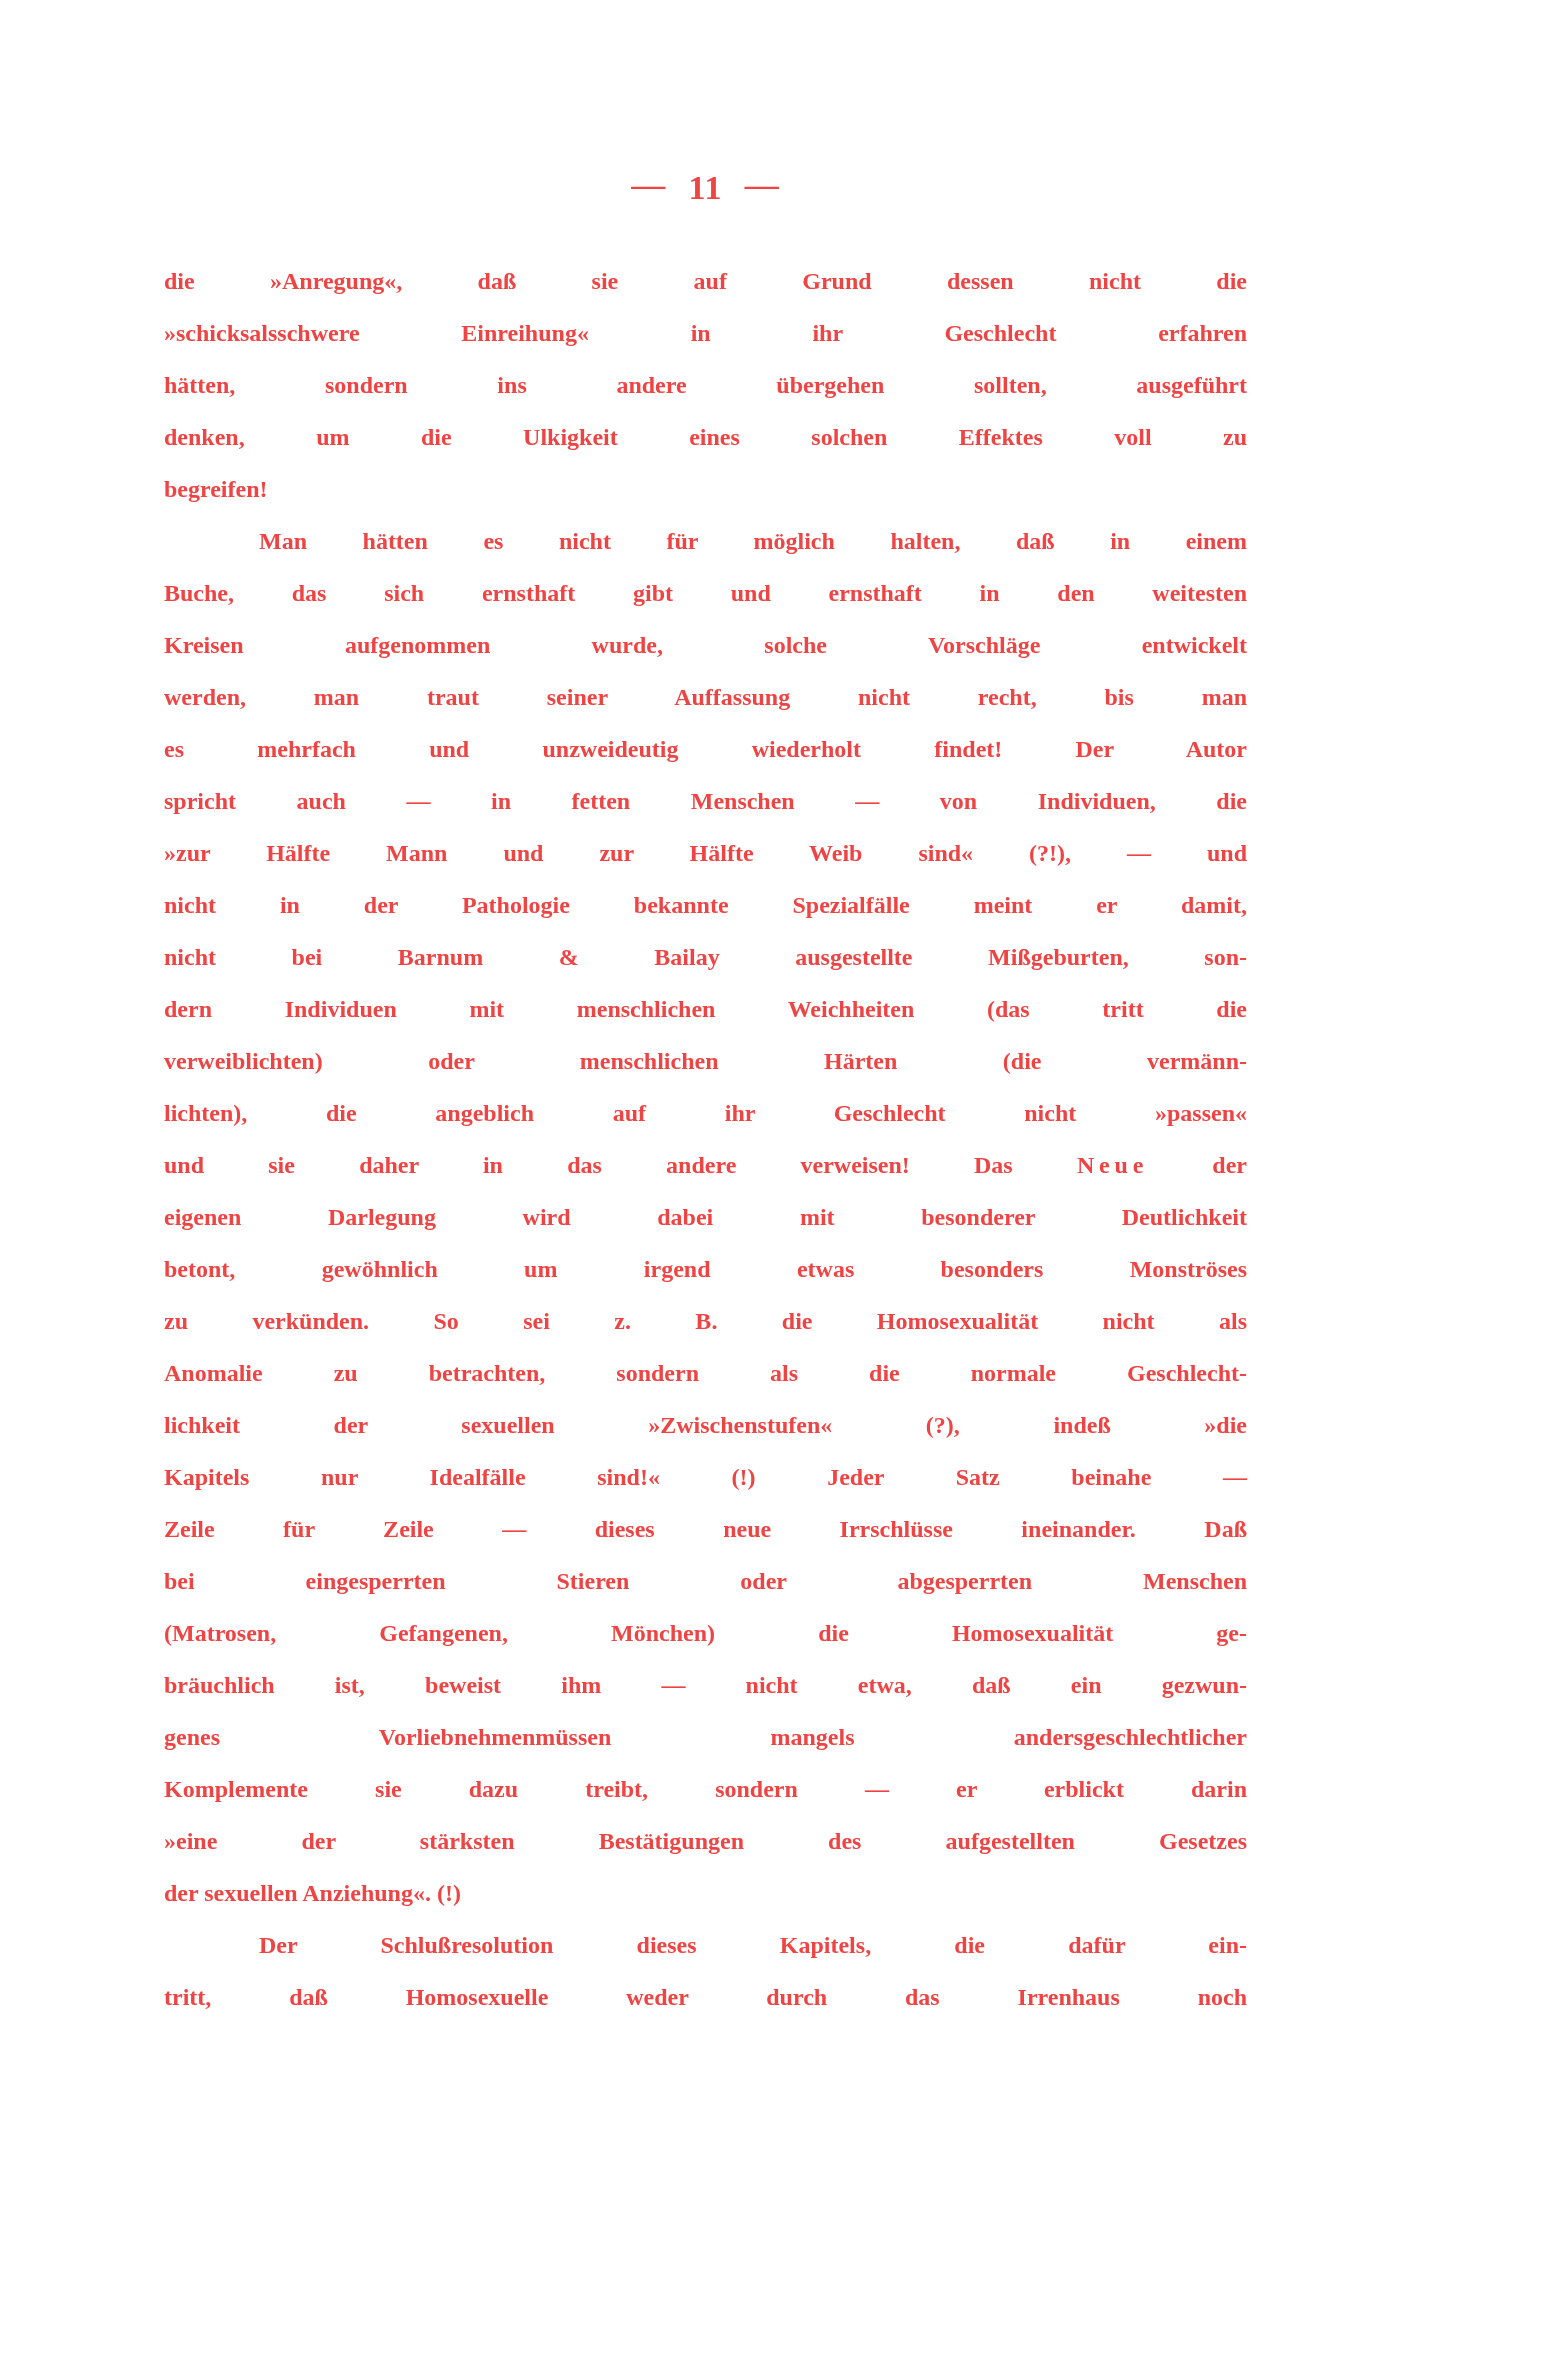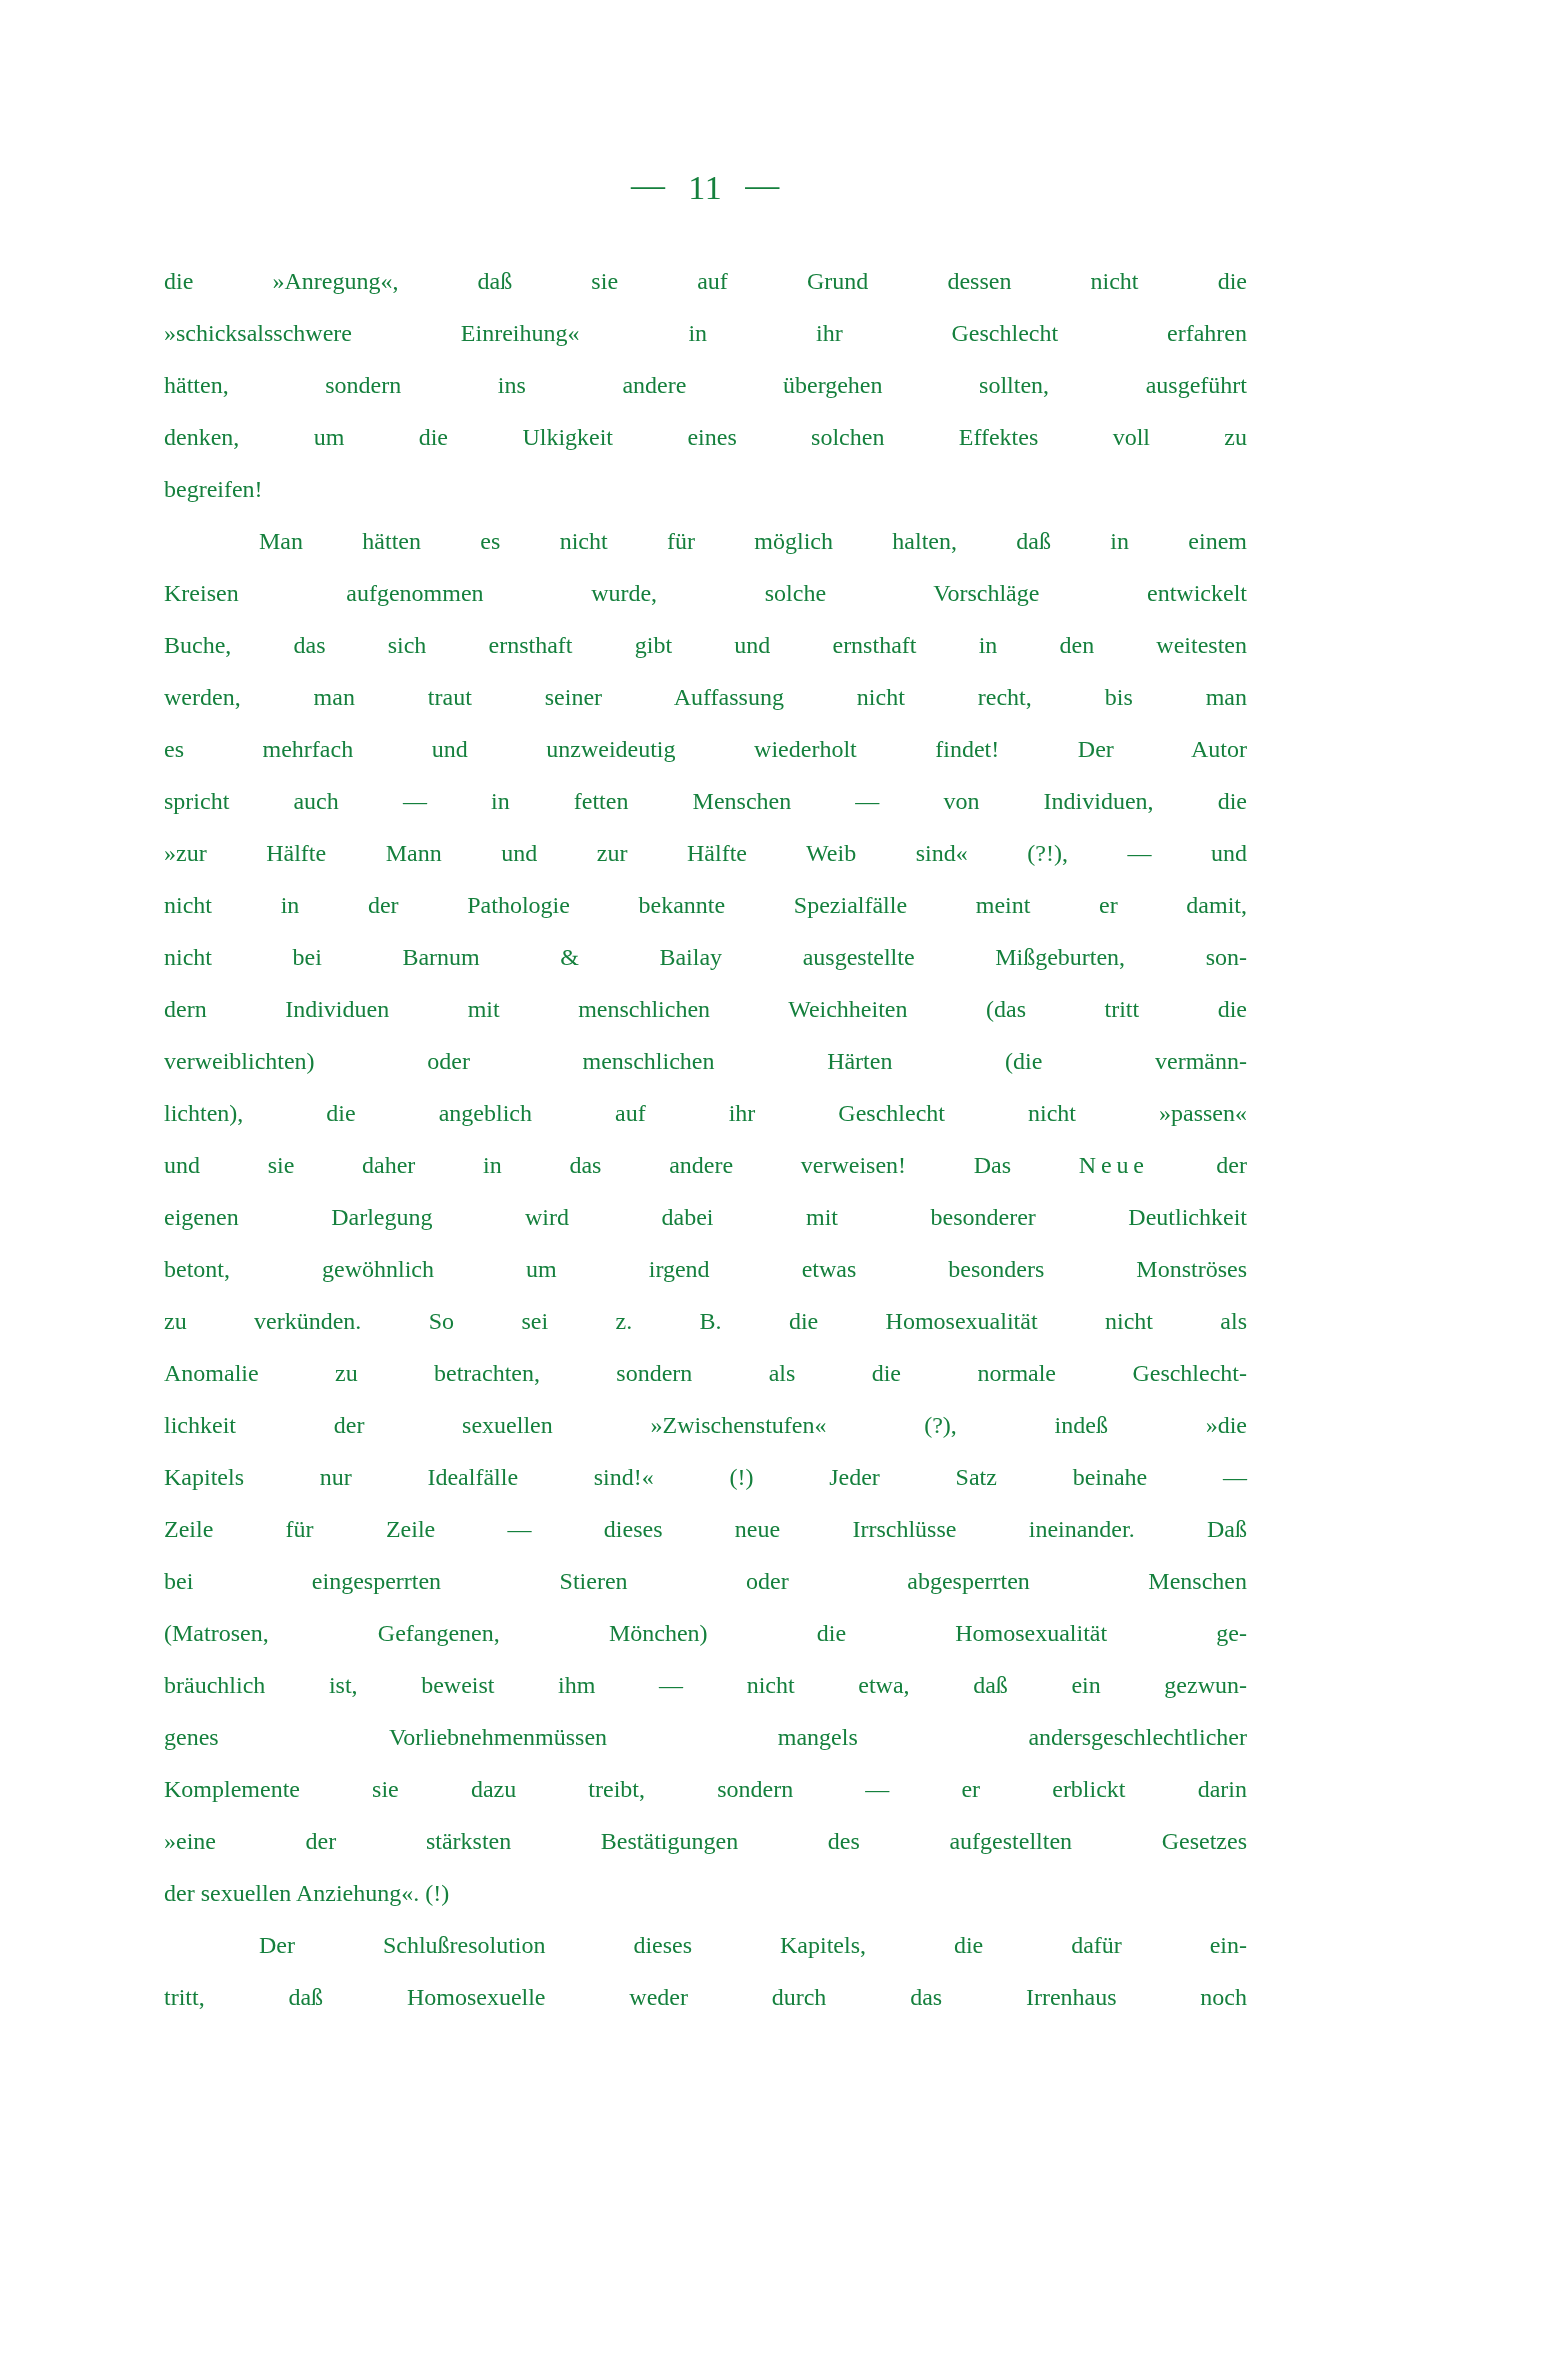--- a/index.html
+++ b/index.html
@@ -7,21 +7,22 @@
     padding: 0;
     background: #e8e8e8;
   }
   .page {
     position: relative;
     width: 1562px;
     height: 2366px;
     background: #ffffff;
     overflow: hidden;
     font-family: "Liberation Serif", "DejaVu Serif", serif;
-    color: #15803d;
+    color: #ef4444;
+    font-weight: bold;
   }
   .page-header {
     position: absolute;
     top: 169px;
     left: 164px;
     width: 1083px;
     text-align: center;
     font-size: 34px;
     line-height: 38px;
     letter-spacing: 0.9px;
@@ -62,22 +63,22 @@
 
   <div class="page-header"><span class="dash">—</span><span>11</span><span class="dash">—</span></div>
 
   <div class="text-block">
     <div class="line">die »Anregung«, daß sie auf Grund dessen nicht die</div>
     <div class="line">»schicksalsschwere Einreihung« in ihr Geschlecht erfahren</div>
     <div class="line">hätten, sondern ins andere übergehen sollten, ausgeführt</div>
     <div class="line">denken, um die Ulkigkeit eines solchen Effektes voll zu</div>
     <div class="line flush">begreifen!</div>
     <div class="line indent">Man hätten es nicht für möglich halten, daß in einem</div>
+    <div class="line">Buche, das sich ernsthaft gibt und ernsthaft in den weitesten</div>
     <div class="line">Kreisen aufgenommen wurde, solche Vorschläge entwickelt</div>
-    <div class="line">Buche, das sich ernsthaft gibt und ernsthaft in den weitesten</div>
     <div class="line">werden, man traut seiner Auffassung nicht recht, bis man</div>
     <div class="line">es mehrfach und unzweideutig wiederholt findet! Der Autor</div>
     <div class="line">spricht auch — in fetten Menschen — von Individuen, die</div>
     <div class="line">»zur Hälfte Mann und zur Hälfte Weib sind« (?!), — und</div>
     <div class="line">nicht in der Pathologie bekannte Spezialfälle meint er damit,</div>
     <div class="line">nicht bei Barnum &amp; Bailay ausgestellte Mißgeburten, son-</div>
     <div class="line">dern Individuen mit menschlichen Weichheiten (das tritt die</div>
     <div class="line">verweiblichten) oder menschlichen Härten (die vermänn-</div>
     <div class="line">lichten), die angeblich auf ihr Geschlecht nicht »passen«</div>
     <div class="line"><span>und sie daher in das andere verweisen! Das </span><span class="spaced">Neue</span><span> der</span></div>

